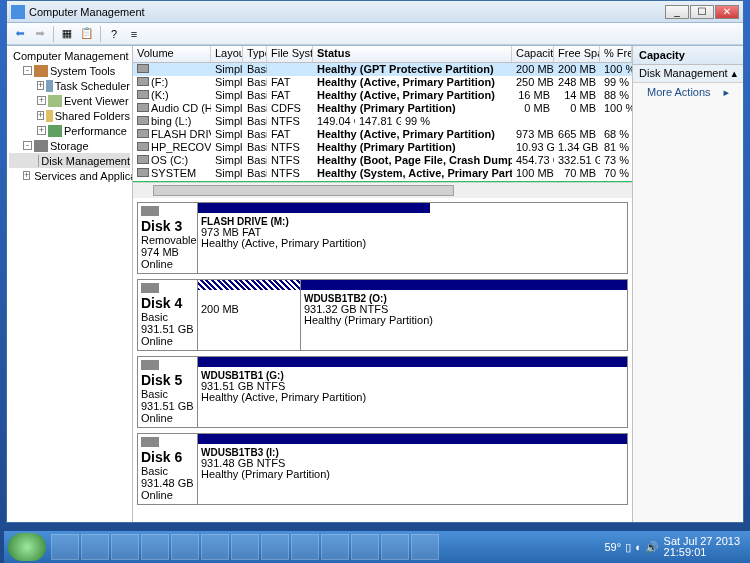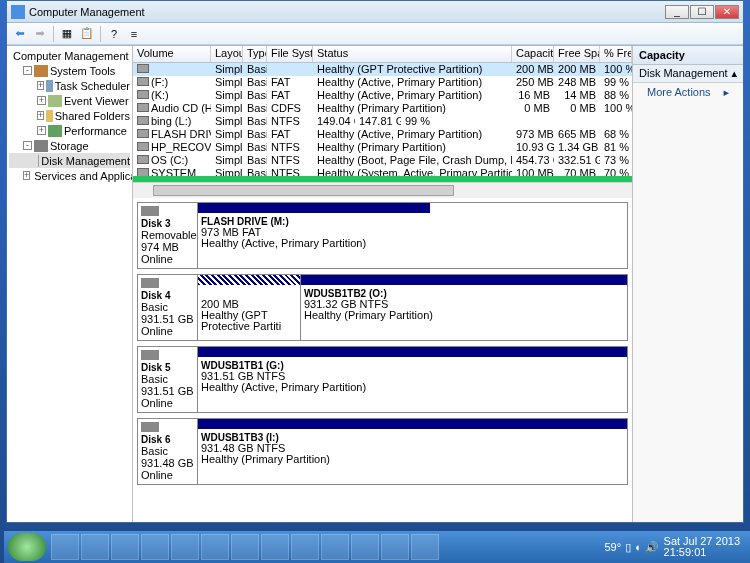--- a/index.html
+++ b/index.html
@@ -17,35 +17,35 @@
 .tb-btn { width:18px; height:18px; border:1px solid transparent; display:flex; align-items:center; justify-content:center;}
 .tb-sep { width:1px; height:16px; background:#c0c0c0; margin:0 2px;}
 .content { flex:1; display:flex; min-height:0; border-top:1px solid #a0b8d0;}
 .nav-tree { width:126px; border-right:1px solid #c0c0c0; overflow:hidden; padding:2px; background:#fff;}
 .tree-item { display:flex; align-items:center; white-space:nowrap; height:15px; padding-left:2px;}
 .tree-item .exp { width:9px; height:9px; border:1px solid #888; text-align:center; line-height:7px; font-size:9px; margin-right:2px; color:#555;}
 .tree-item .ticon { width:14px; height:12px; margin-right:2px; display:inline-block;}
 .tree-item.indent1 { padding-left:14px;} .tree-item.indent2 { padding-left:28px;}
 .tree-item.sel { background:#e0e0e0;}
 .middle { flex:1; display:flex; flex-direction:column; min-width:0; border-right:1px solid #c0c0c0;}
-.vol-table { height:136px; border-bottom:6px solid #22c55e; display:flex; flex-direction:column;}
+.vol-table { height:136px; border-bottom:1px solid #22c55e; display:flex; flex-direction:column;}
 .vt-head { display:flex; background:linear-gradient(#fff,#e8f0f8); border-bottom:1px solid #c0c0c0; height:17px;}
 .vt-head div { border-right:1px solid #d0d0d0; padding:1px 4px; overflow:hidden; white-space:nowrap;}
 .vt-body { flex:1; overflow:hidden;}
 .vt-row { display:flex; height:13px; line-height:13px;}
 .vt-row.sel { background:#cce8ff;}
 .vt-row div { padding:0 4px; overflow:hidden; white-space:nowrap;}
-.c-vol{width:78px;} .c-lay{width:32px;} .c-typ{width:24px;} .c-fs{width:46px;} .c-stat{flex:1;min-width:0;} .c-cap{width:42px;text-align:right;} .c-free{width:46px;text-align:right;} .c-pct{width:32px;text-align:right;padding-right:6px;}
+.c-vol{width:78px;} .c-lay{width:32px;} .c-typ{width:24px;} .c-fs{width:46px;} .c-stat{flex:1;min-width:0;font-weight:bold;} .c-cap{width:42px;text-align:right;} .c-free{width:46px;text-align:right;} .c-pct{width:32px;text-align:right;padding-right:6px;}
 .vicon{width:12px;height:9px;background:#a0a0a0;display:inline-block;margin-right:2px;border:1px solid #666;}
 .scrollbar-h { height:16px; background:#f0f0f0; border-top:1px solid #d0d0d0; position:relative;}
 .scrollbar-h::before { content:''; position:absolute; left:20px; width:60%; top:2px; bottom:2px; background:#d0d0d0; border:1px solid #a0a0a0;}
 .disks { flex:1; overflow:hidden; padding:4px; background:#fff;}
 .disk { border:1px solid #888; margin-bottom:5px; display:flex; min-height:50px;}
 .disk-label { width:60px; border-right:1px solid #888; padding:3px; font-size:10px;}
-.disk-label b { font-size:10px;}
+.disk-label b { font-size:14px;}
 .dicon { width:18px; height:10px; background:#888; display:block; margin-bottom:2px;}
 .disk-parts { flex:1; display:flex;}
 .part { border-right:1px solid #888; display:flex; flex-direction:column;}
 .part:last-child{border-right:none;}
 .part-bar { height:10px; }
 .part-body { flex:1; padding:3px; font-size:10px; line-height:11px;}
 .part-body b { font-size:10px;}
 .bar-primary{background:#000080;} .bar-gpt{background:repeating-linear-gradient(45deg,#000080,#000080 2px,#fff 2px,#fff 4px);}
 .legend { height:18px; border-top:1px solid #c0c0c0; display:flex; align-items:center; padding:0 6px; gap:4px; background:#fff;}
 .leg-sq { width:10px; height:10px; display:inline-block; margin-right:2px;}
@@ -254,21 +254,21 @@
                 <div class="part-bar bar-primary"></div>
                 <div class="part-body"><b>FLASH DRIVE  (M:)</b><br><span>973 MB FAT</span><br><span>Healthy (Active, Primary Partition)</span></div>
               </div>
           </div>
         </div>
         <div class="disk">
           <div class="disk-label"><span class="dicon"></span><b>Disk 4</b><br><span>Basic</span><br><span>931.51 GB</span><br><span>Online</span></div>
           <div class="disk-parts">
             <div class="part" style="width:24%">
                 <div class="part-bar bar-gpt"></div>
-                <div class="part-body"><b></b><br><span>200 MB</span><br><span>Healthy (GPT Protective Partiti</span></div>
+                <div class="part-body"><b></b><br><span>200 MB</span><br></div>
               </div>
             <div class="part" style="flex:1">
                 <div class="part-bar bar-primary"></div>
                 <div class="part-body"><b>WDUSB1TB2  (O:)</b><br><span>931.32 GB NTFS</span><br><span>Healthy (Primary Partition)</span></div>
               </div>
           </div>
         </div>
         <div class="disk">
           <div class="disk-label"><span class="dicon"></span><b>Disk 5</b><br><span>Basic</span><br><span>931.51 GB</span><br><span>Online</span></div>
           <div class="disk-parts">

